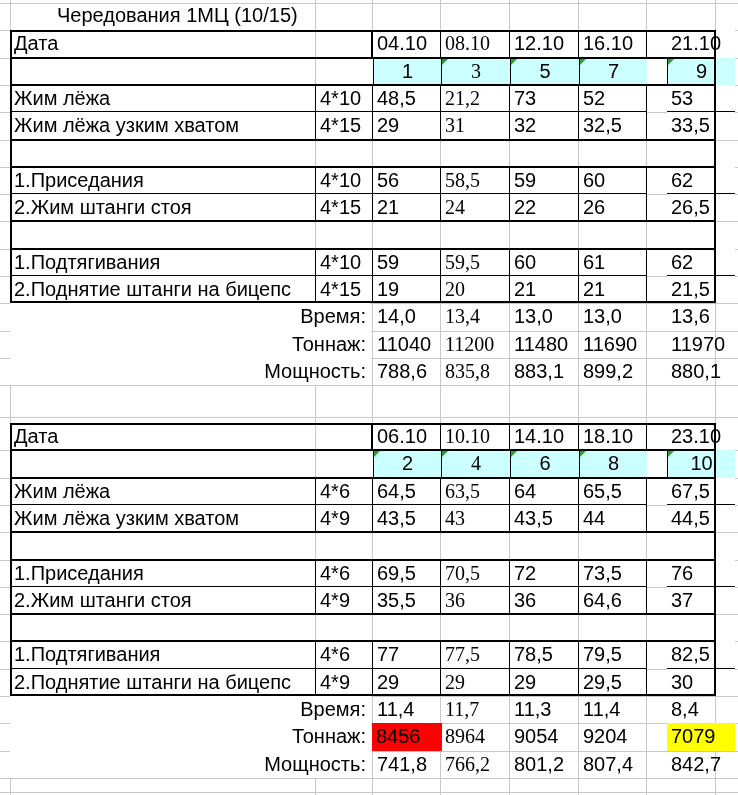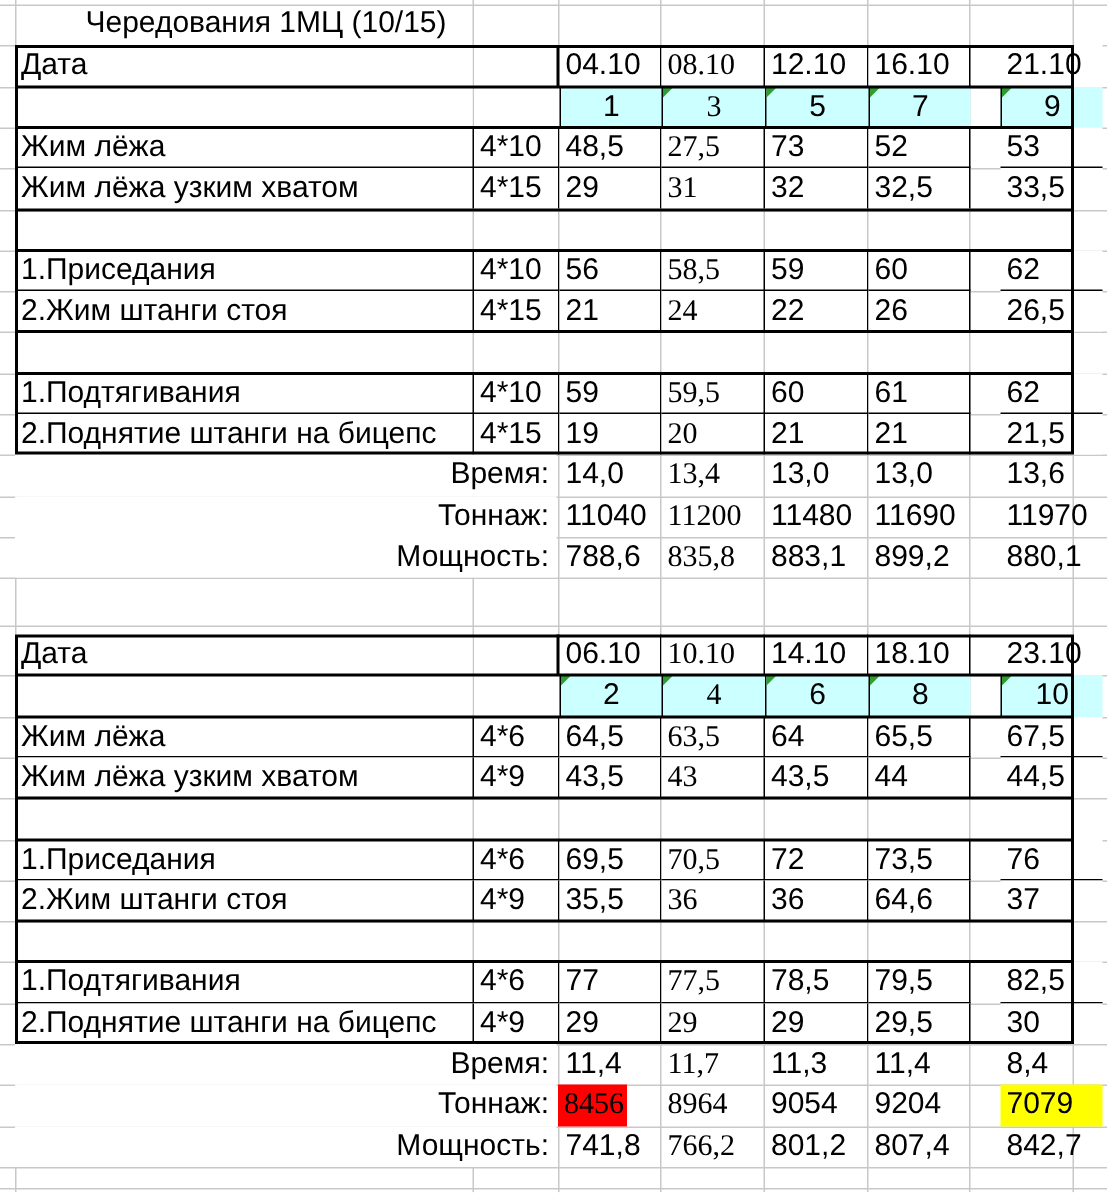--- a/index.html
+++ b/index.html
@@ -15,21 +15,21 @@
   .w{background:#ffffff;}
   .cy{background:var(--cyan);text-align:center;padding-left:0;}
   .bB{left:10px;width:306px;}
   .n305{width:305px;}
   .bC{left:316px;width:57px;}
   .bD{left:373px;width:68px;}
   .bE{left:441px;width:69px;font-family:Liberation Serif, serif;}
   .bF{left:510px;width:69px;}
   .bG{left:579px;width:68px;}
   .bH{left:647px;width:68px;margin-left:20px;}
-  .rd{left:372px;width:46px;font-family:Liberation Serif, serif;}
+  .rd{left:372px;width:70px;}
   .lab{left:10px;width:361px;background:#fff;text-align:right;padding-left:0;padding-right:5px;}
   .brd{border-right:1px solid #000;}
   .bbd{border-bottom:1px solid #000;}
   .bld{border-left:1px solid #000;}
   .ttl{position:absolute;left:13px;bottom:2px;font-size:20px;line-height:25px;white-space:nowrap;margin-left:44px;}
   
   .box{position:absolute;left:10px;width:706px;height:273px;border:2px solid #000;box-sizing:border-box;}
   .thk{position:absolute;left:10px;width:706px;height:2px;background:#000;}
   .vthk{position:absolute;left:371px;width:2px;height:27.3px;background:#000;}
   
@@ -101,21 +101,21 @@
     <span class="c cy bE bld"><i class="mk"></i><span>3</span></span>
     <span class="c cy bF bld"><i class="mk"></i><span>5</span></span>
     <span class="c cy bG bld"><i class="mk"></i><span>7</span></span>
     <span class="c cy bH bld"><i class="mk"></i><span>9</span></span>
   </div>
 
   <div class="r" style="top:84.9px">
     <span class="c w bB brd bbd">Жим лёжа</span>
     <span class="c w bC brd bbd">4*10</span>
     <span class="c w bD brd bbd">48,5</span>
-    <span class="c w bE brd bbd">27,5</span>
+    <span class="c w bE brd bbd">21,2</span>
     <span class="c w bF brd bbd">73</span>
     <span class="c w bG brd bbd">52</span>
     <span class="c w bH bbd">53</span>
   </div>
   <div class="r" style="top:112.2px">
     <span class="c w bB brd">Жим лёжа узким хватом</span>
     <span class="c w bC brd">4*15</span>
     <span class="c w bD brd">29</span>
     <span class="c w bE brd">31</span>
     <span class="c w bF brd">32</span>

